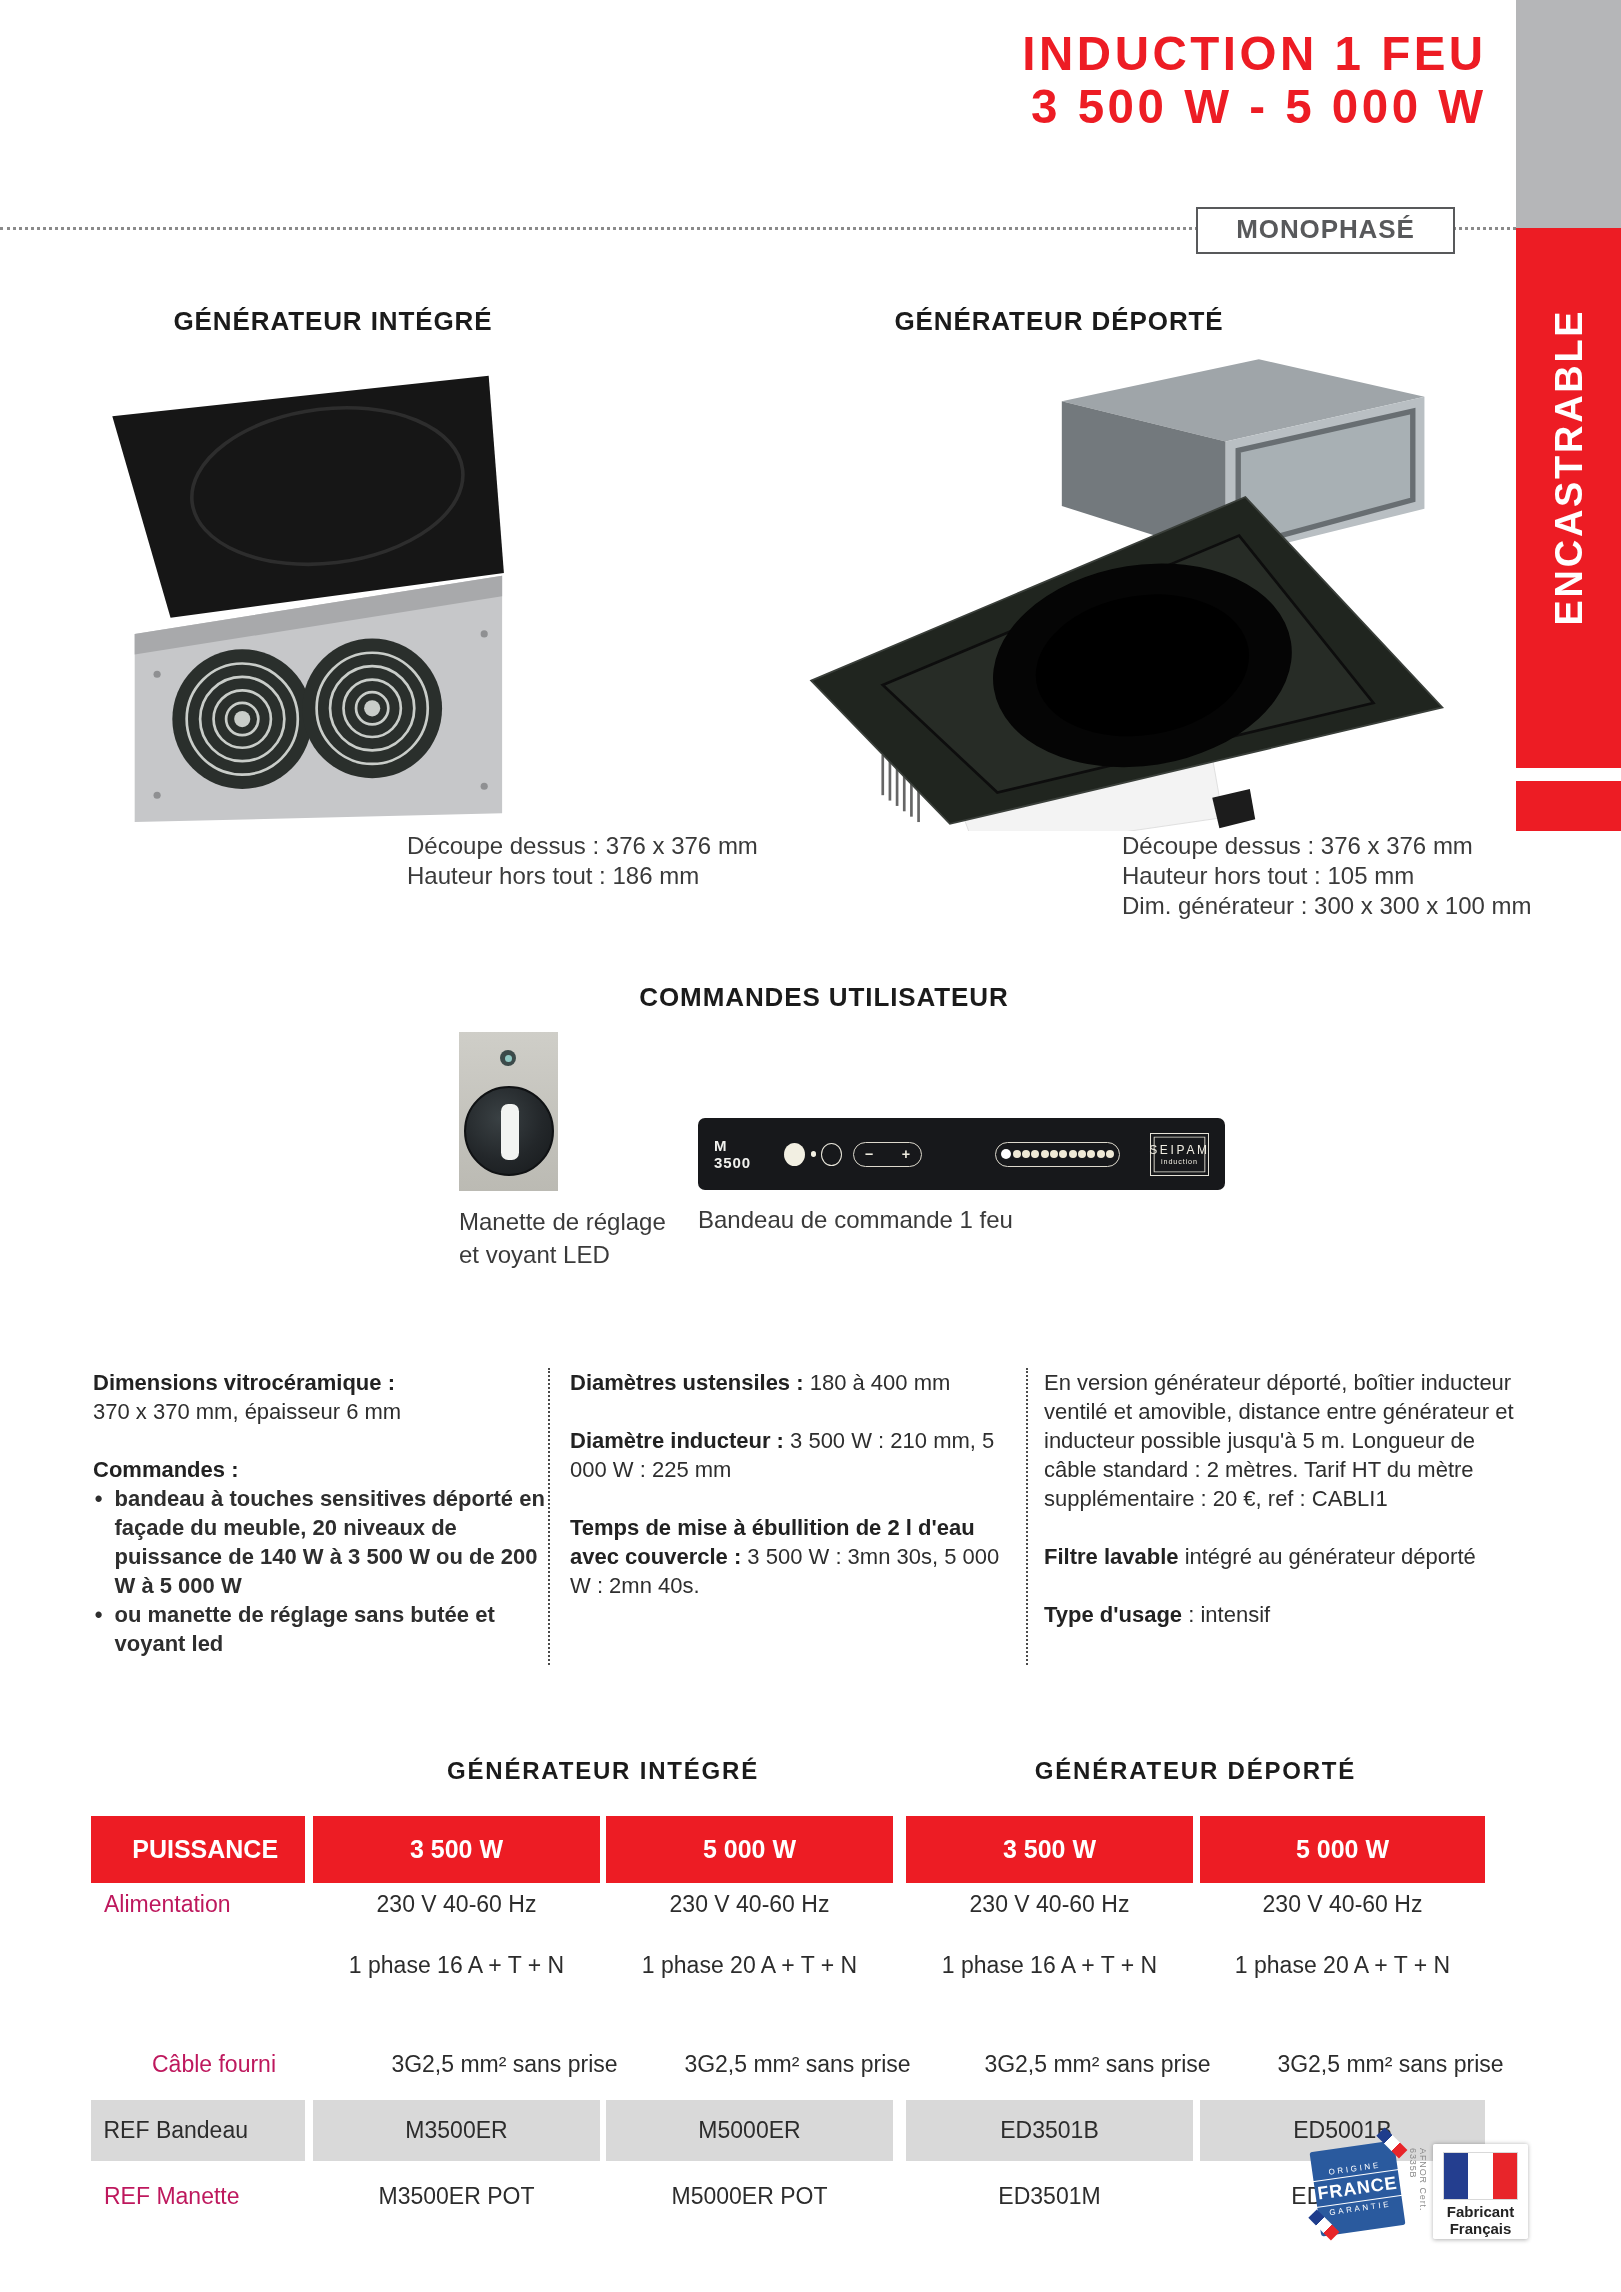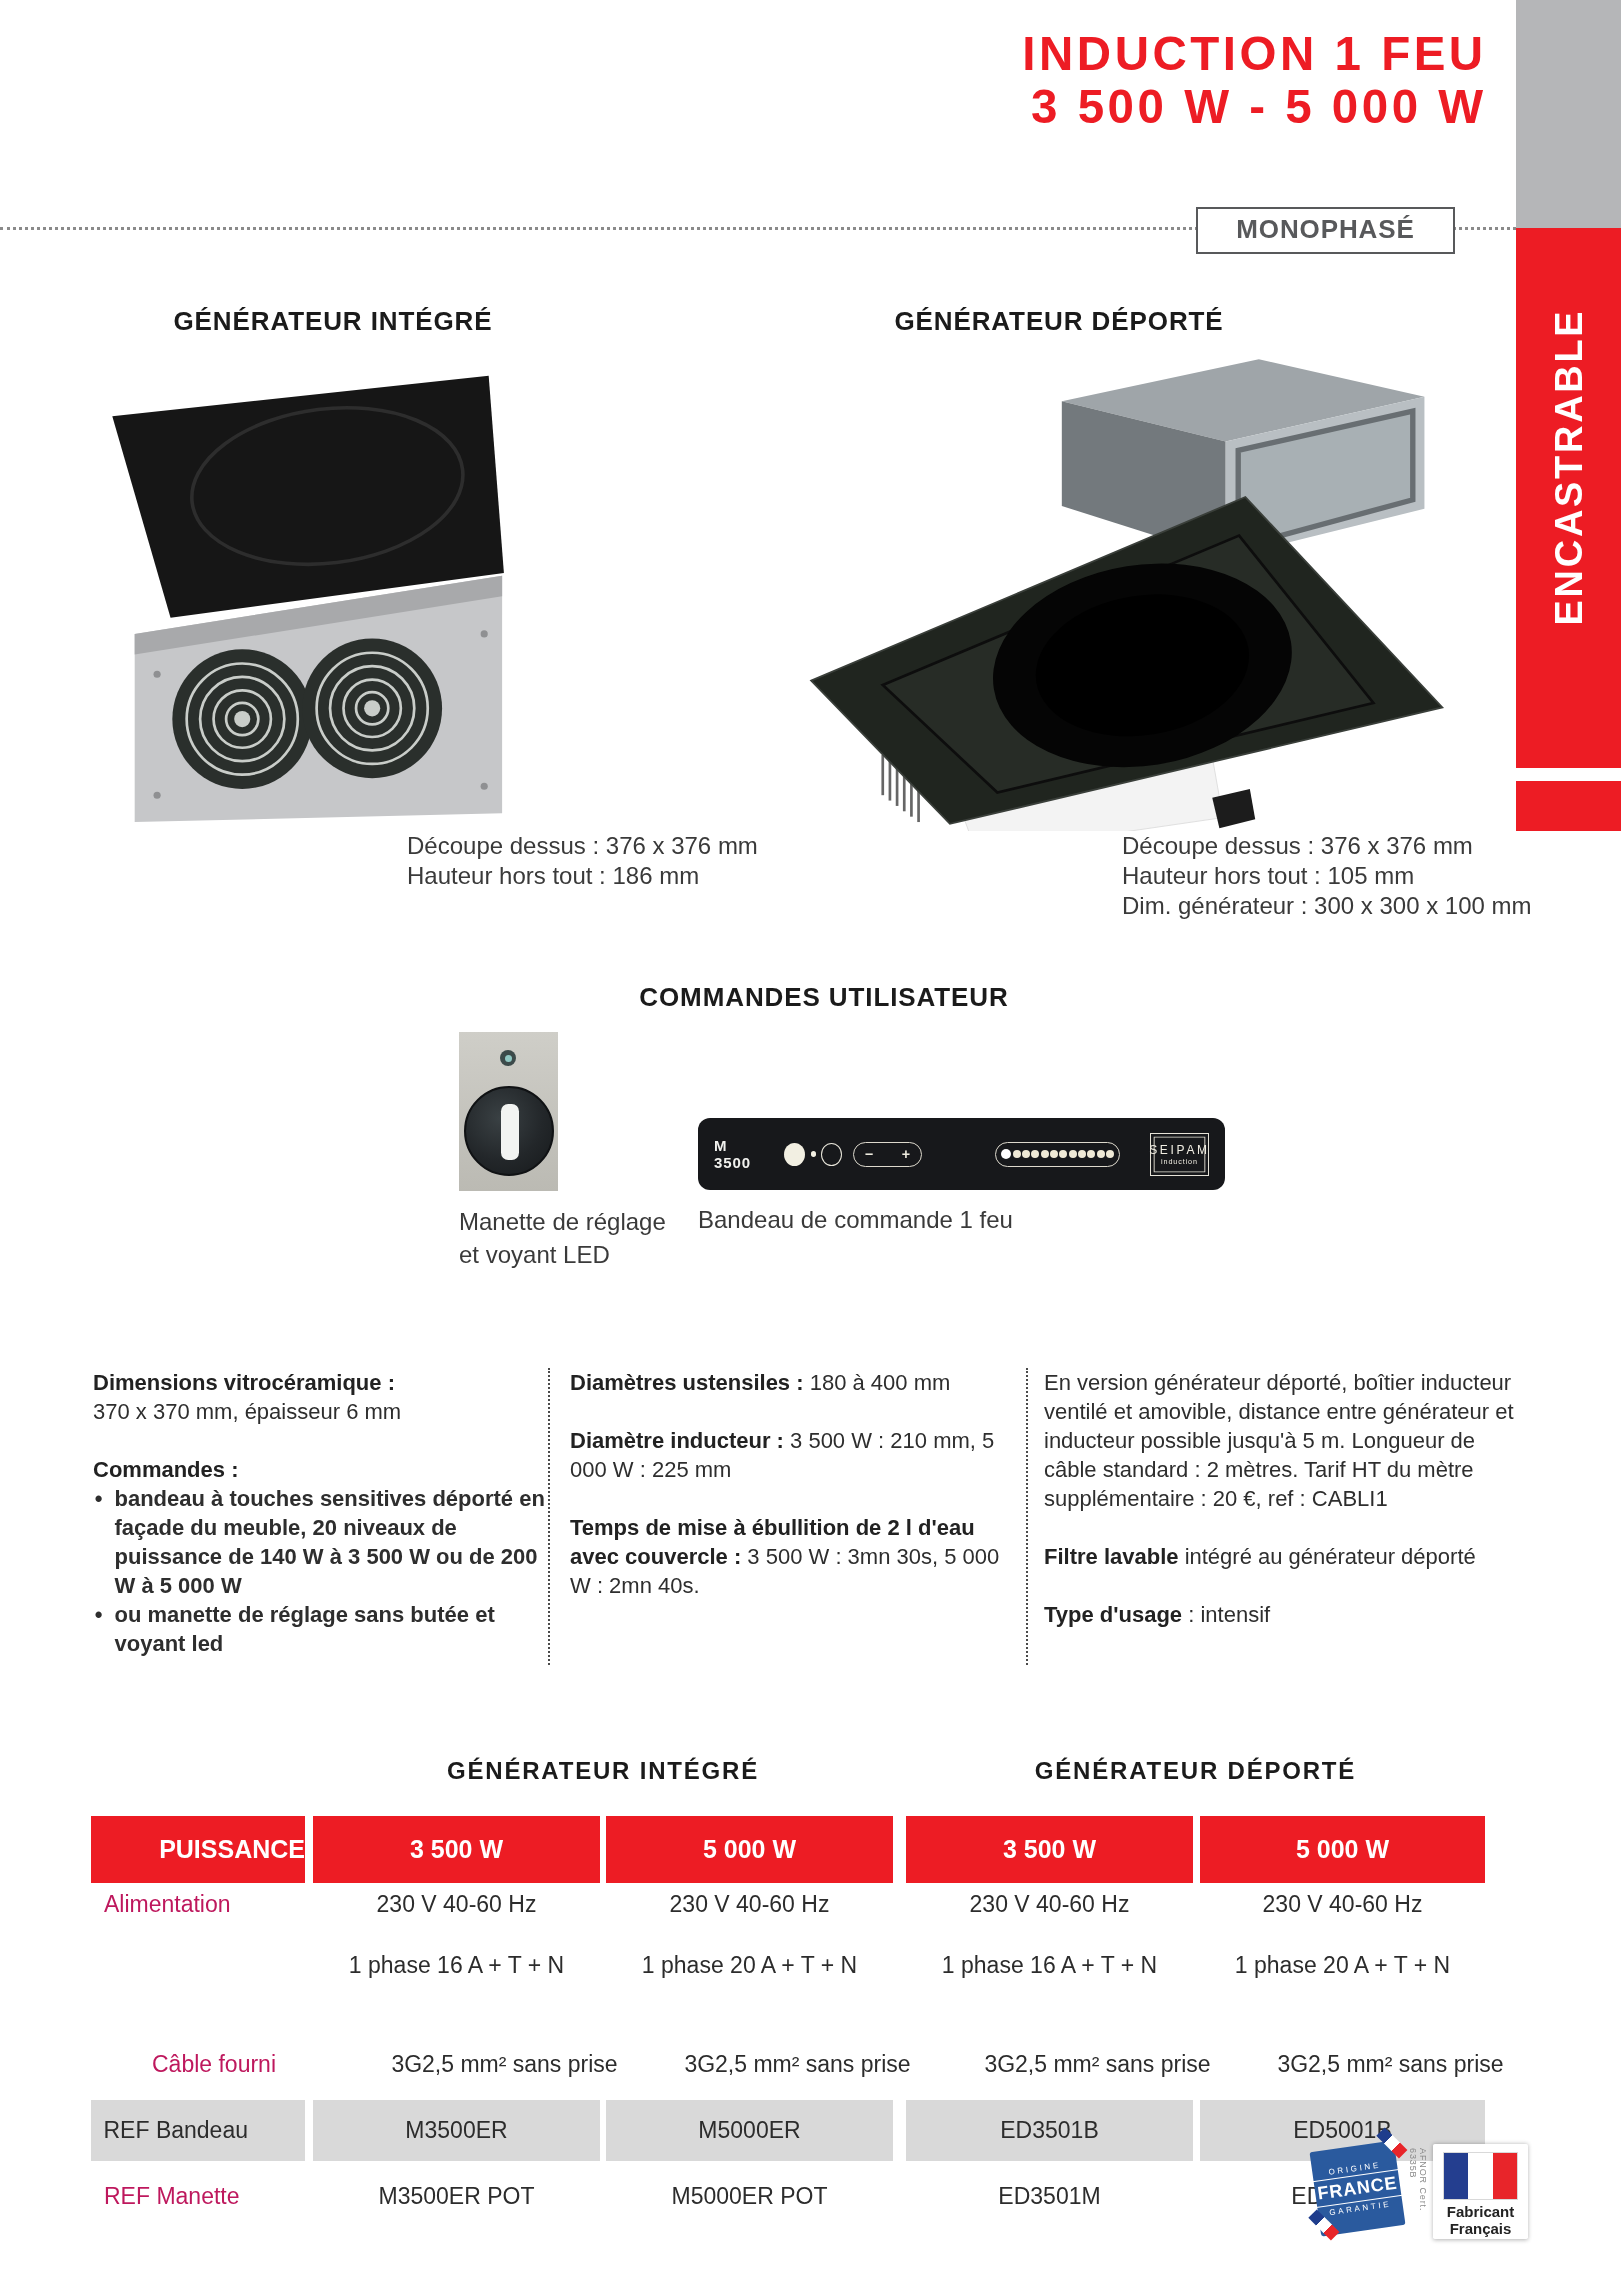--- a/index.html
+++ b/index.html
@@ -43,21 +43,21 @@
   .knob-led::after { content:""; position:absolute; left:4.5px; top:4.5px; width:7.2px; height:7.2px;
                      border-radius:50%; background:#8fc7c2; }
   .knob { position:absolute; left:4.5px; top:54px; width:90px; height:90px; border-radius:50%;
           background:radial-gradient(circle at 40% 35%, #3a4144 0%, #23272a 55%, #16191b 100%);
           border:2.7px solid #101214; }
   .knob-ind { position:absolute; left:35px; top:16px; width:18px; height:56px; border-radius:7.2px;
               background:#f2f4f2; }
 
   
   .band { position:absolute; left:698px; top:1118px; width:527px; height:72px; background:#17181b;
-          border-radius:12px; display:flex; align-items:center; padding:0 16px; }
+          border-radius:7px; display:flex; align-items:center; padding:0 16px; }
   .band-model { color:#f1f1ee; font-size:15px; font-weight:700; letter-spacing:0.9px; margin-right:19.7px; }
   .dot-solid { width:23px; height:23px; border-radius:50%; background:#f2efe2; margin-right:5.4px; }
   .dot-tiny  { width:5.4px;  height:5.4px;  border-radius:50%; background:#f2efe2; margin-right:5.4px; }
   .dot-ring  { width:23px; height:23px; border-radius:50%; border:1.8px solid #e8e5da; margin-right:10.7px; }
   .pill { width:73px; height:25px; border:1.8px solid #ddd9cd; border-radius:12.5px; color:#eeebdf;
           display:flex; align-items:center; justify-content:space-between; padding:0 10.7px;
           font-size:14.3px; font-weight:700; }
   .led-strip { margin-left:73px; width:136px; height:25px; border:1.8px solid #ddd9cd; border-radius:12.5px;
                display:flex; align-items:center; justify-content:space-evenly; padding:0 3.6px; }
   .led { width:8px; height:8px; border-radius:50%; background:#efe9d6; }
@@ -81,21 +81,21 @@
   .tg-h { position:absolute; top:1757px; font-weight:700; font-size:24px; color:#1b1b1b;
           letter-spacing:1.8px; text-align:center; }
   .cell { position:absolute; text-align:center; }
   .cl { left:91px;  width:214px; }
   .ca { left:313px;  width:287px; }
   .cb { left:606px;  width:287px; }
   .cc { left:906px; width:287px; }
   .cd { left:1200px; width:285px; }
   .hdr { top:1816px; height:67px; background:#ed1c24; color:#ffffff; font-weight:700;
          font-size:25px; line-height:67px; }
-  .hdr.cl { text-align:right; padding-left:14.3px; }
+  .hdr.cl { text-align:center; padding-left:14.3px; }
   .tval { font-size:23px; color:#2c2c2c; }
   .tlabel { position:absolute; left:104px; font-size:23px; color:#be185d; text-align:left; }
   .ra1 { top:1891px; } .ra2 { top:1952px; } .rc { top:2051px;margin-left:48px; }
   .rg { top:2100px; height:61px; line-height:61px; background:#d9d9d9; }
   .rg.cl { text-align:left; padding-left:12.5px; }
   .rm { top:2183px; }
 
   
   .ofg { position:absolute; left:1315px; top:2146px; width:85px; height:85px; background:#2a5a9e;
          border-radius:2.7px; display:flex; flex-direction:column; align-items:center;

